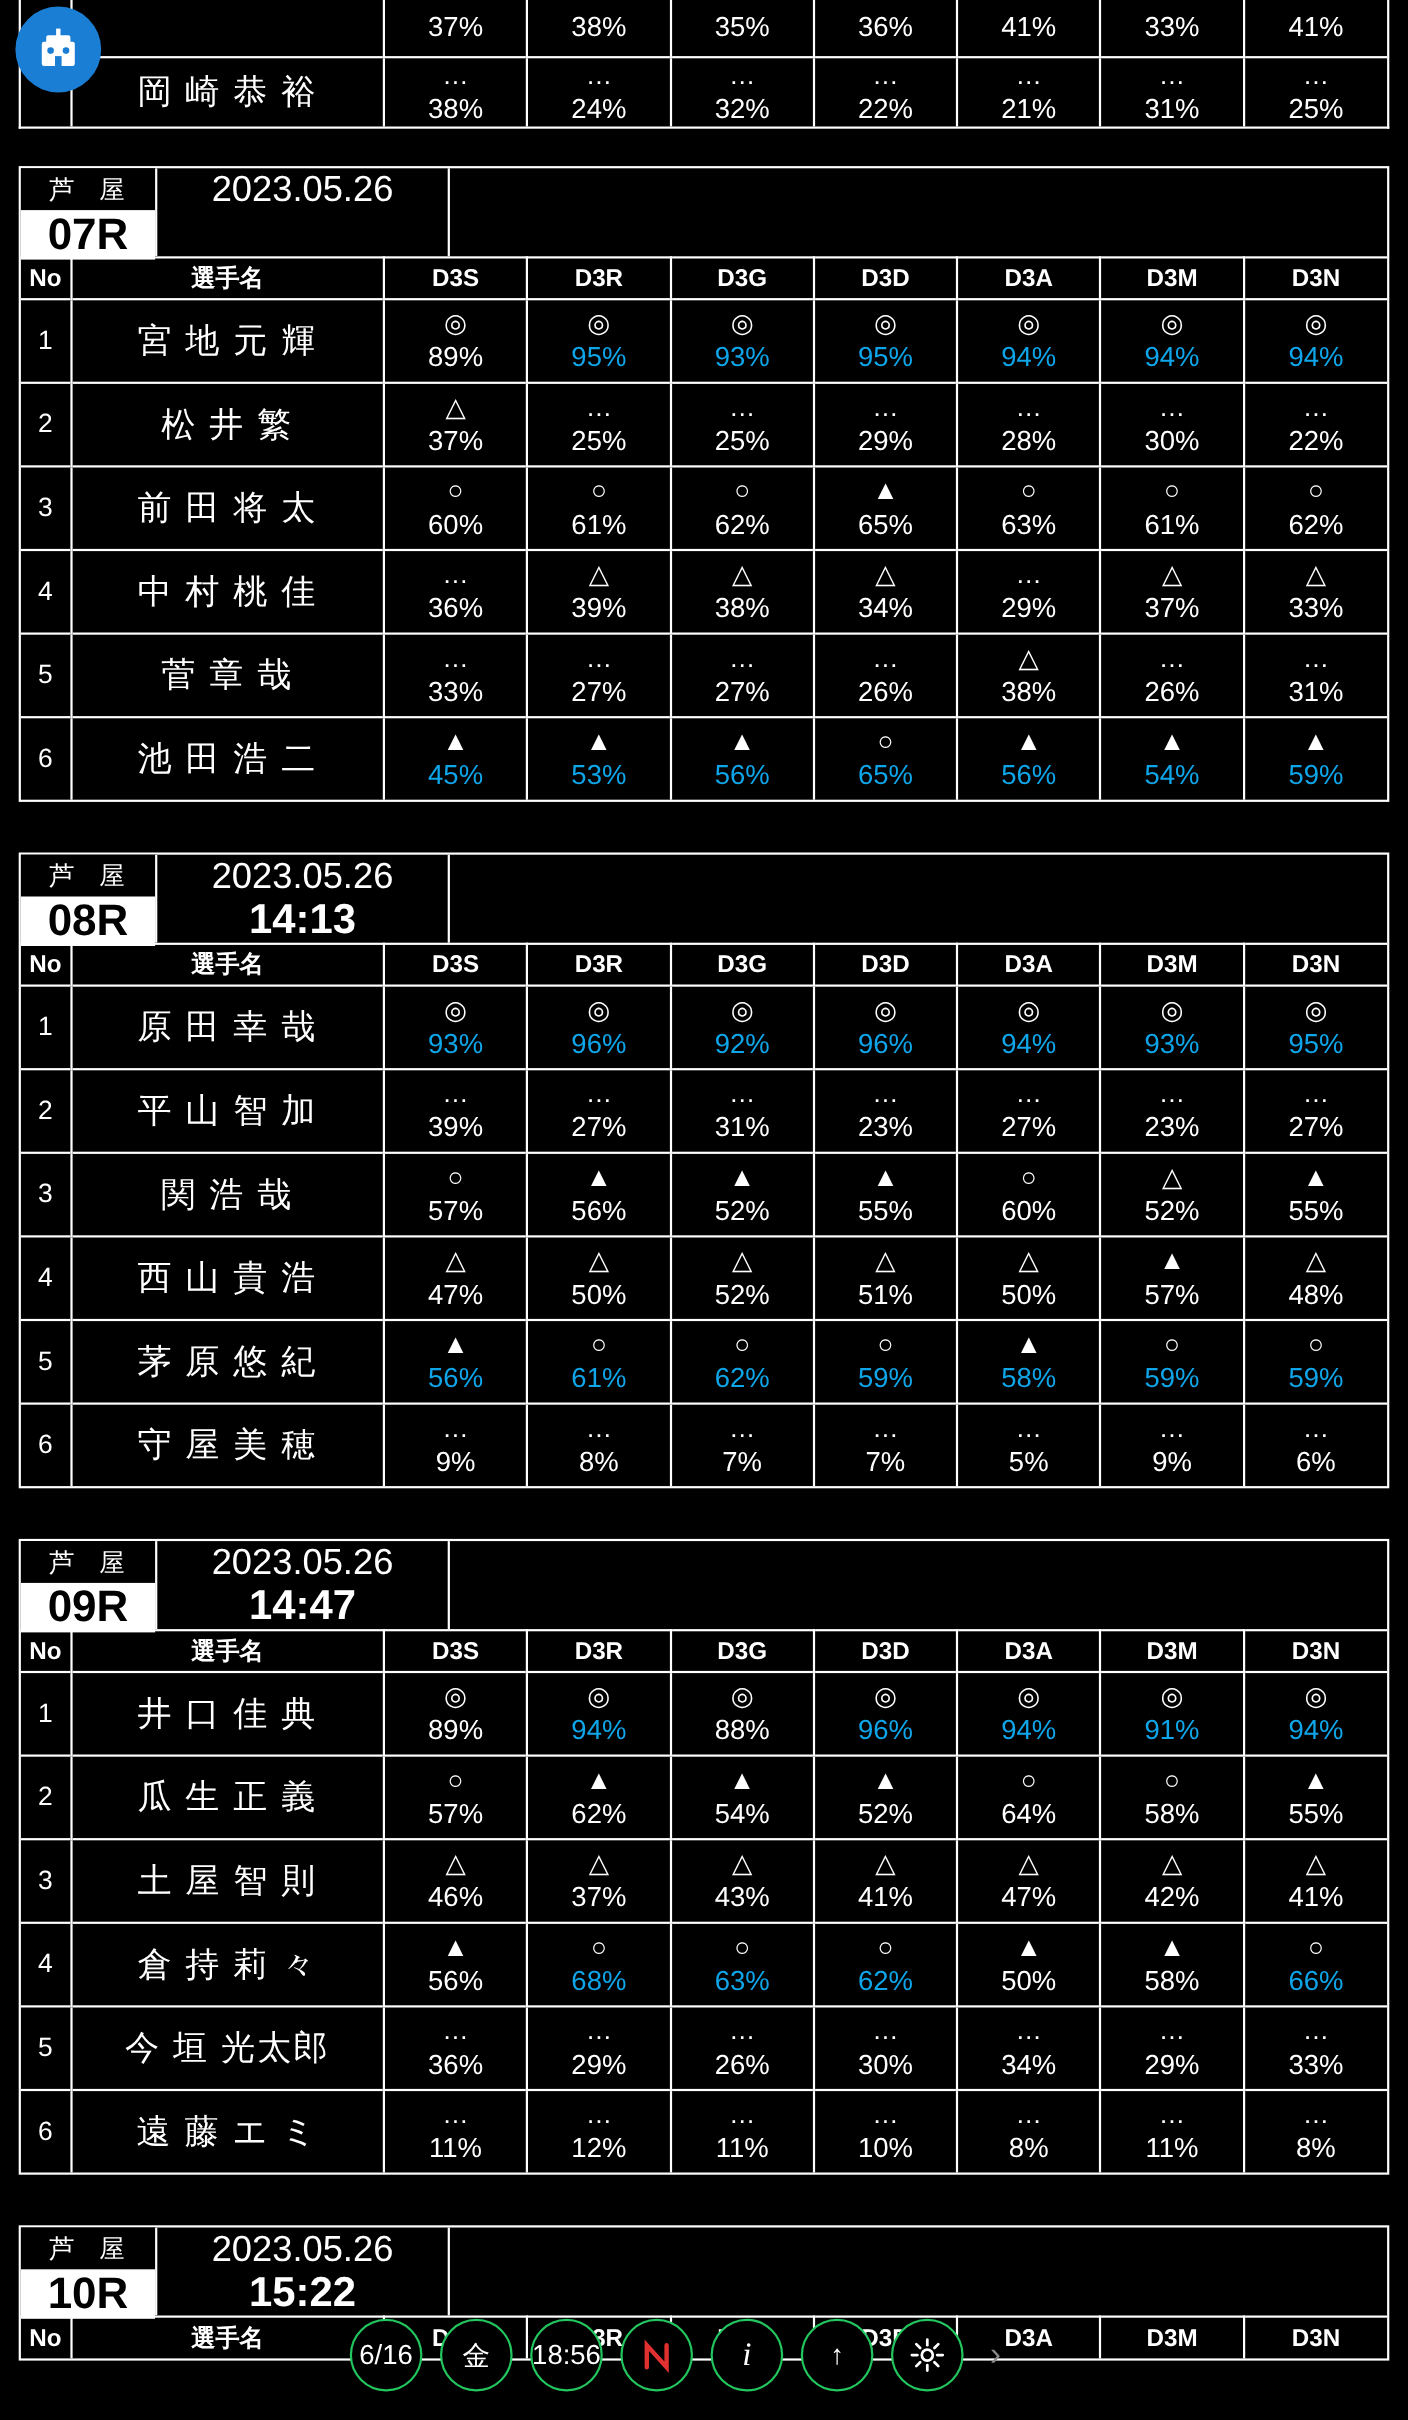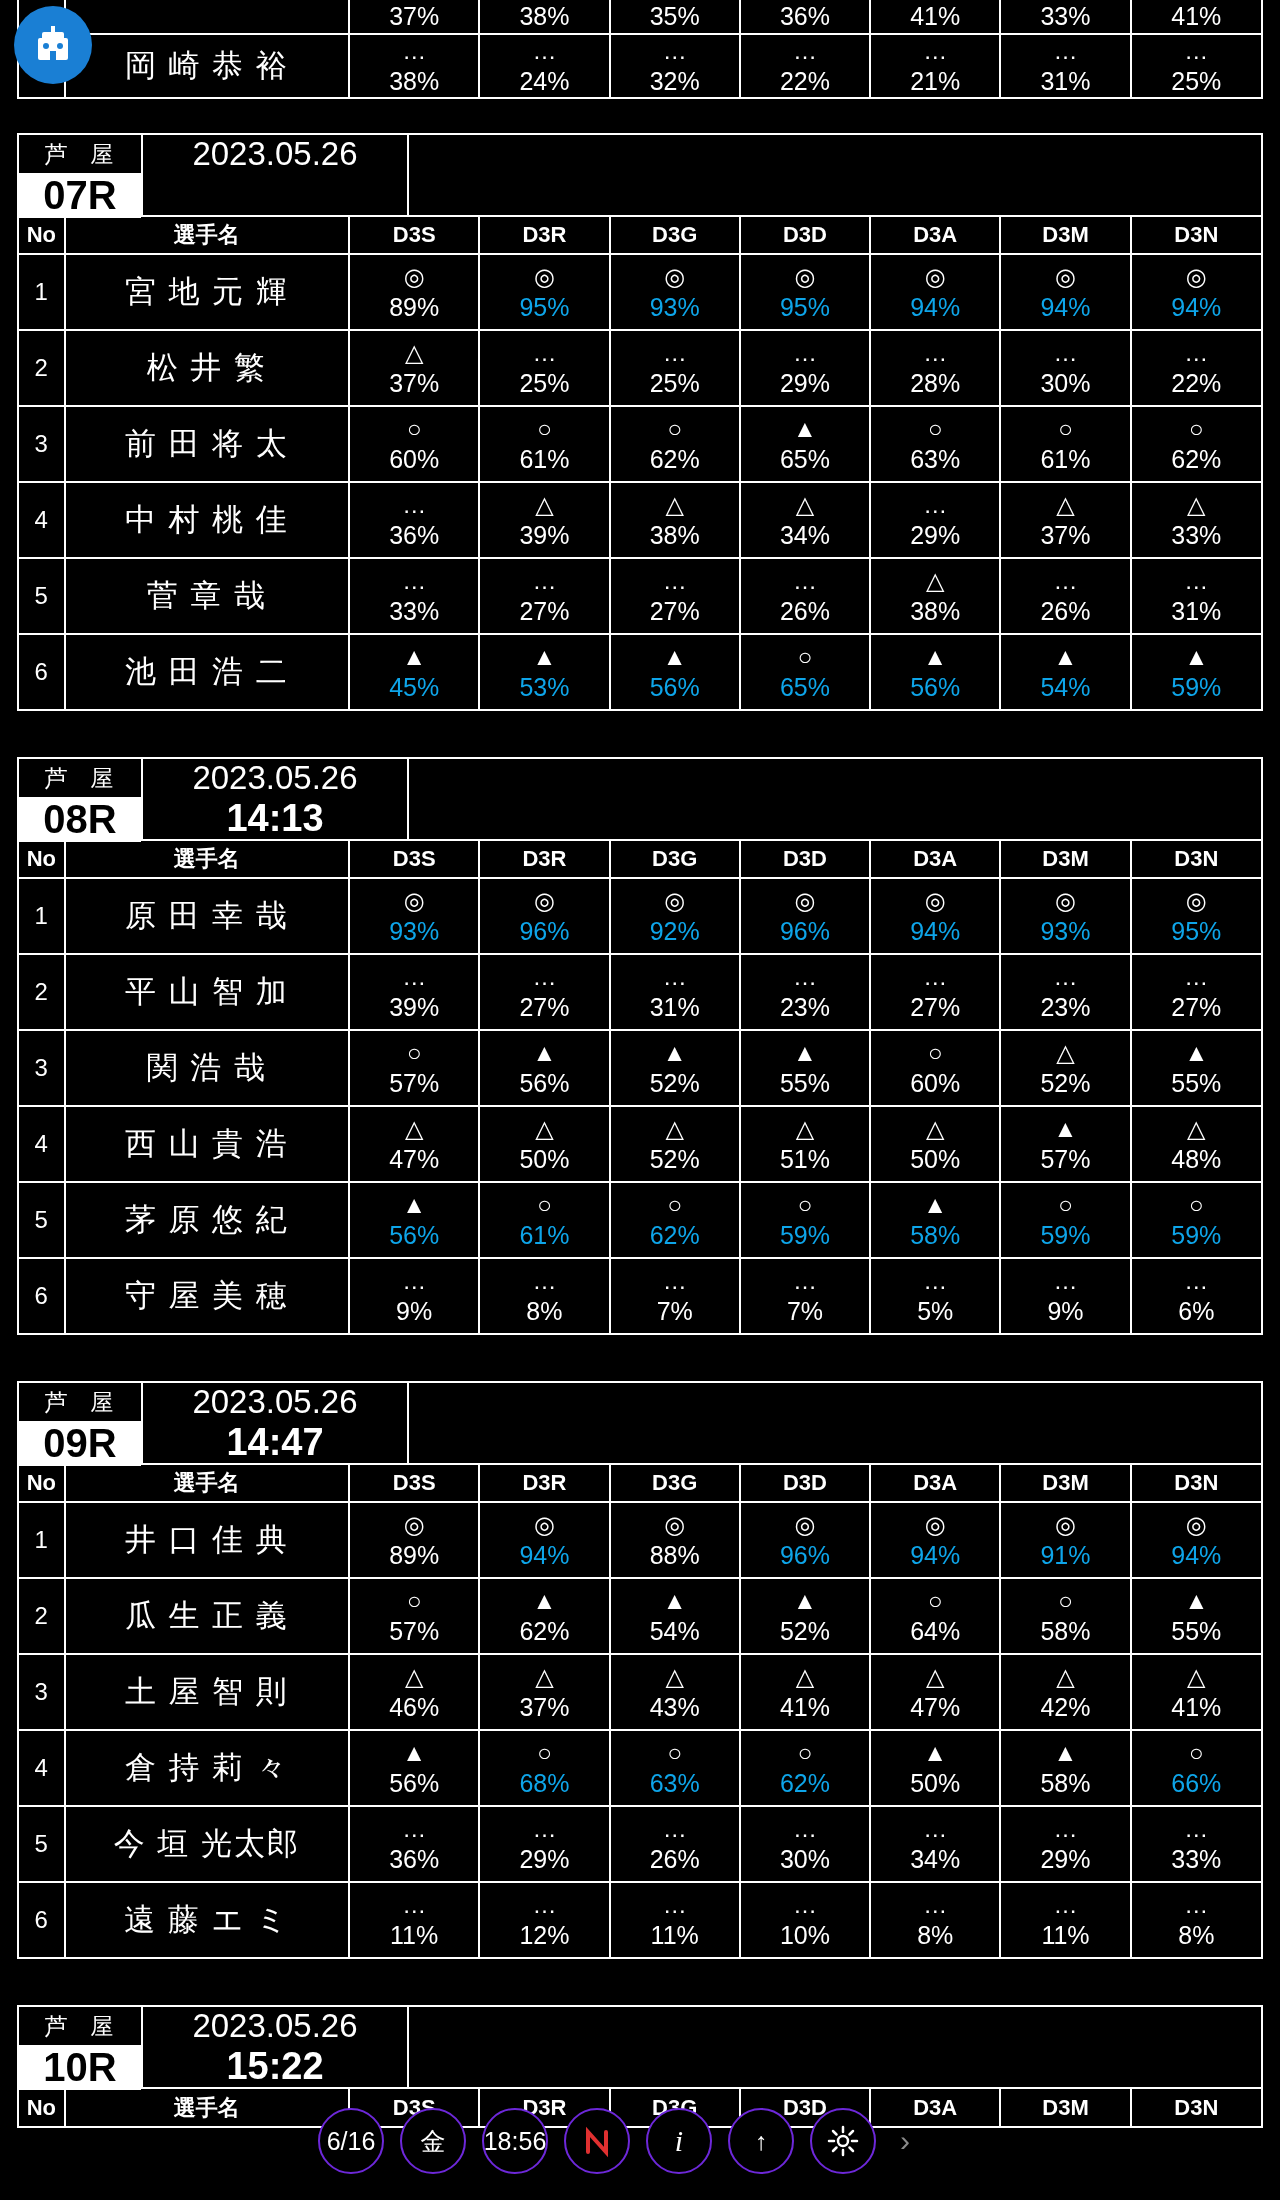--- a/index.html
+++ b/index.html
@@ -159,21 +159,21 @@
     bottom: 26px;
     display: flex;
     align-items: center;
     gap: 16px;
     padding-left: 318px;
     z-index: 30;
   }
   .pill {
     width: 66px; height: 66px;
     border-radius: 50%;
-    border: 2px solid #6d28d9;
+    border: 2px solid #22c55e;
     background: #000;
     color: #fff;
     display: flex;
     align-items: center;
     justify-content: center;
     font-size: 25px;
   }
   .pill.italic { font-style: italic; font-family: "Liberation Serif", serif; font-size: 30px; }
   .toolbar .chev {
     color: #8a8a8a;
@@ -202,21 +202,21 @@
       <tbody>
         <tr>
           <td class="no-cell" style="height:34px;border-top:none"></td>
           <td class="name-cell" style="height:34px;border-top:none"></td>
           <td style="height:34px;border-top:none">
               <span class="pct">37%</span>
             </td>
           <td style="height:34px;border-top:none">
               <span class="pct">38%</span>
             </td>
-          <td style="height:34px;border-top:none">
+          <td style="height:52px;border-top:none">
               <span class="pct">35%</span>
             </td>
           <td style="height:34px;border-top:none">
               <span class="pct">36%</span>
             </td>
           <td style="height:34px;border-top:none">
               <span class="pct">41%</span>
             </td>
           <td style="height:34px;border-top:none">
               <span class="pct">33%</span>

